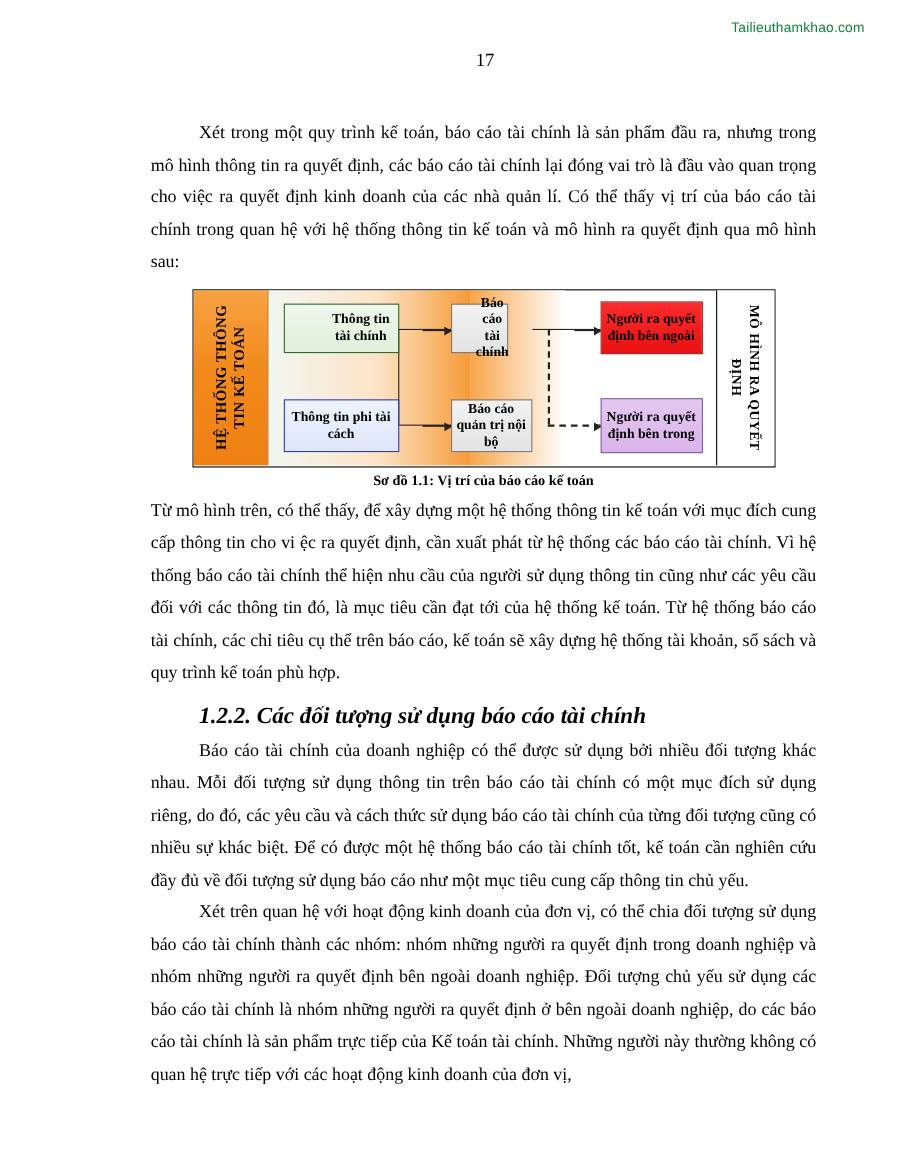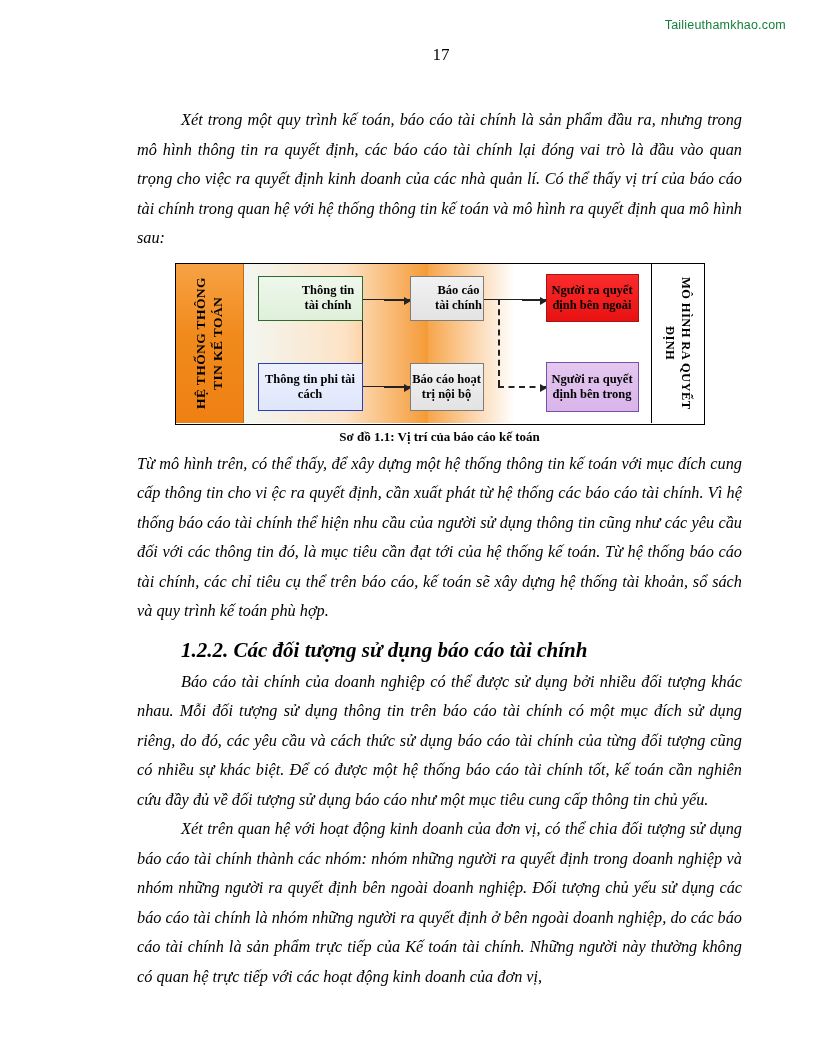--- a/index.html
+++ b/index.html
@@ -47,21 +47,20 @@
     top: 105px;
     width: 605px;
   }
   p.para {
     margin: 0 0 0 0;
     font-size: 16.3px;
     line-height: 29.5px;
     text-align: justify;
     text-indent: 44px;
     font-family: "Liberation Serif", serif;
-    font-style: italic;
   }
   p.para.noindent { text-indent: 0; }
 
   
   .figure {
     margin: 10px 0 2px 0;
     display: flex;
     justify-content: center;
   }
   .diagram {
@@ -267,26 +266,26 @@
         <div class="line-v-dash" style="left:322px; top:35px; height:87px;"></div>
 
         <div class="node n-green" style="left:82px; top:12px; width:105px; height:45px;">
           <span>Thông tin tài chính</span>
         </div>
 
         <div class="node n-blue" style="left:82px; top:99px; width:105px; height:48px;">
           <span>Thông tin phi tài cách</span>
         </div>
 
-        <div class="node n-gray" style="left:234px; top:12px; width:74px; height:45px;padding-left:24px;">
+        <div class="node n-gray" style="left:234px; top:12px; width:52px; height:45px;padding-left:24px;">
           <span>Báo cáo tài chính</span>
         </div>
 
         <div class="node n-gray" style="left:234px; top:99px; width:74px; height:48px;">
-          <span>Báo cáo hoạt trị nội bộ</span>
+          <span>Báo cáo quản trị nội bộ</span>
         </div>
 
         <div class="node n-red" style="left:370px; top:10px; width:93px; height:48px;">
           <span>Người ra quyết định bên ngoài</span>
         </div>
 
         <div class="node n-purple" style="left:370px; top:98px; width:93px; height:50px;">
           <span>Người ra quyết định bên trong</span>
         </div>
 

